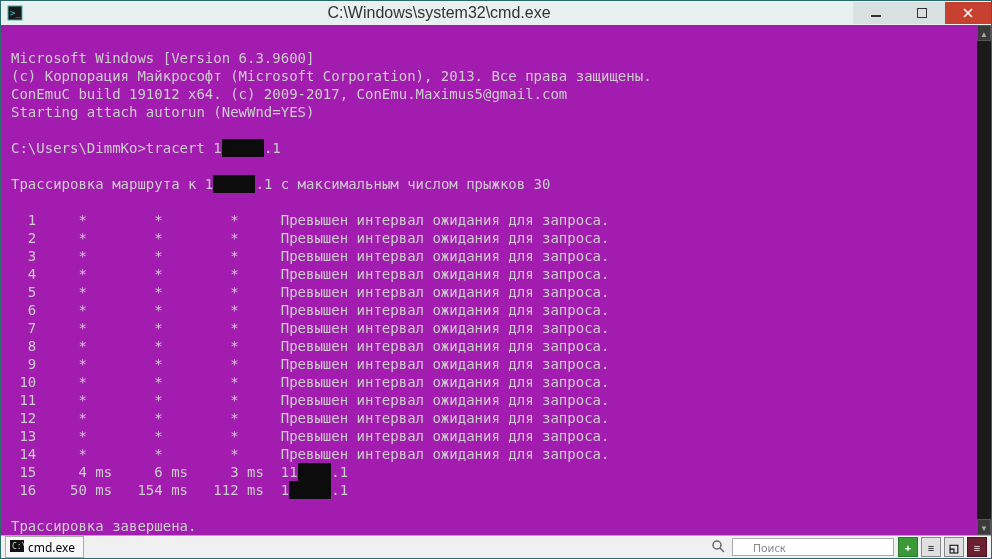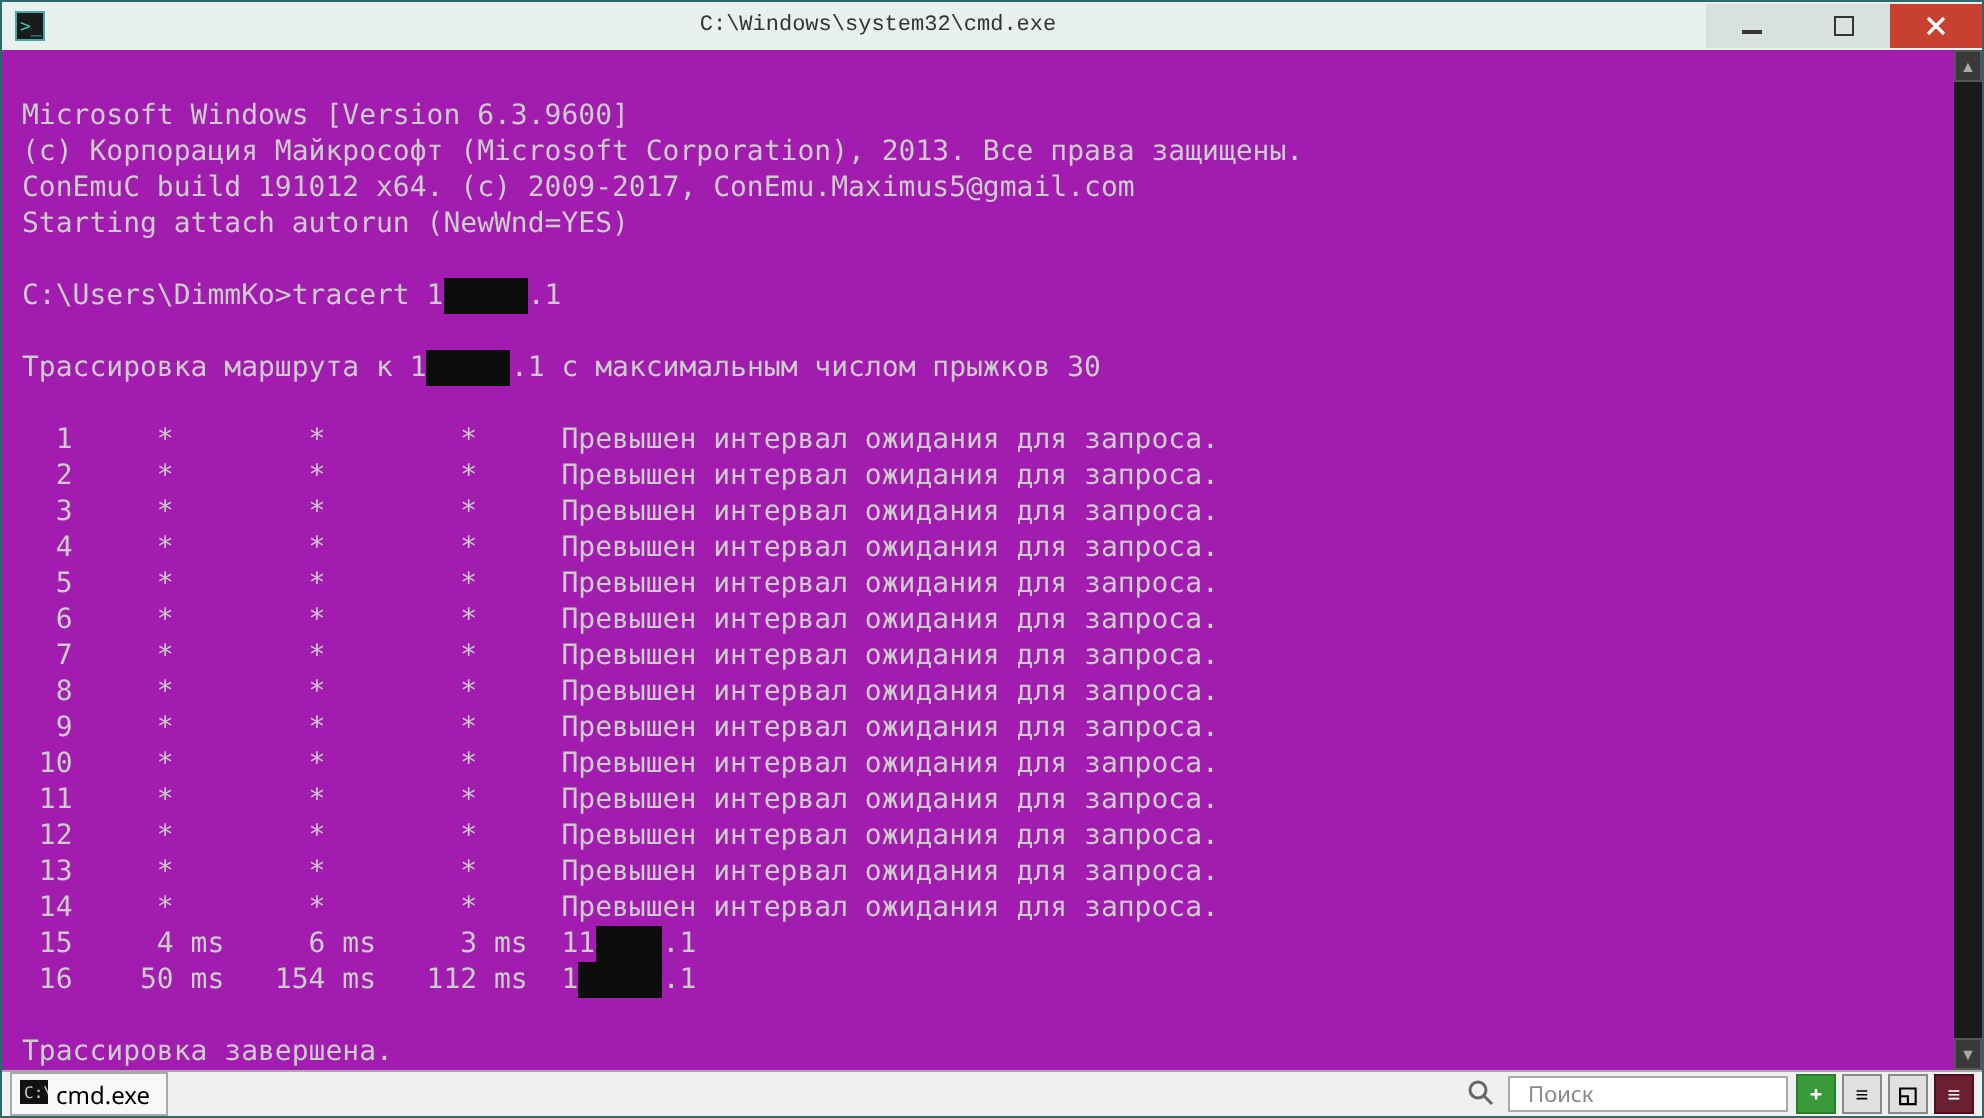--- a/index.html
+++ b/index.html
@@ -1,35 +1,35 @@
 <!DOCTYPE html>
 <html><head>
 <meta charset="utf-8">
 <style>
   html,body{margin:0;padding:0;width:992px;height:559px;background:#2e3a3a;font-family:system-ui,Arial,sans-serif;overflow:hidden;}
   .window{width:992px;height:559px;display:flex;flex-direction:column;background:#0c0c0c;border:1px solid #2a6a6a;box-sizing:border-box;}
   .titlebar{height:24px;background:#e8f0f0;display:flex;align-items:center;position:relative;flex:0 0 auto;}
   .title-icon{width:20px;height:20px;margin-left:4px;display:flex;align-items:center;justify-content:center;}
-  .title-text{flex:1;text-align:center;color:#333;font-size:11px;font-family:Liberation Mono, monospace;}
+  .title-text{flex:1;text-align:center;color:#333;font-size:16px;font-family:Liberation Sans, sans-serif;}
   .win-buttons{display:flex;height:22px;}
   .win-btn{width:46px;height:22px;display:flex;align-items:center;justify-content:center;cursor:pointer;}
   .win-btn.min{background:#d8e0e0;color:#333;}
   .win-btn.max{background:#d8e0e0;color:#333;}
   .win-btn.close{background:#c84030;color:#fff;}
   .terminal{flex:1;background:#a21caf;color:#cccccc;font-family:Consolas,'Lucida Console',monospace;font-size:14px;line-height:18px;padding:6px 10px;white-space:pre;overflow:hidden;position:relative;}
   .terminal .redact{background:#0c0c0c;color:#0c0c0c;display:inline-block;}
   .scrollbar{width:14px;background:#2a2a2a;display:flex;flex-direction:column;}
   .scroll-btn{height:16px;background:#3a3a3a;border:1px solid #555;box-sizing:border-box;display:flex;align-items:center;justify-content:center;color:#aaa;font-size:8px;}
   .scroll-track{flex:1;background:#1a1a1a;}
   .body-area{display:flex;flex:1;min-height:0;}
   .statusbar{height:22px;background:#f0f0f0;border-top:1px solid #aaa;display:flex;align-items:center;padding:0 4px;flex:0 0 auto;gap:4px;}
   .tab{background:#f8f8f8;border:1px solid #aaa;padding:1px 8px 1px 4px;font-size:12px;display:flex;align-items:center;gap:4px;height:18px;}
   .tab-icon{font-size:10px;}
   .status-spacer{flex:1;}
-  .status-search{border:1px solid #aaa;background:#fff;height:16px;width:120px;font-size:11px;padding:0 9px;display:flex;align-items:center;color:#888;}
+  .status-search{border:1px solid #aaa;background:#fff;height:16px;width:120px;font-size:11px;padding:0 20px;display:flex;align-items:center;color:#888;}
   .status-icons{display:flex;gap:3px;}
   .sb-btn{width:18px;height:18px;border:1px solid #888;background:#e0e0e0;display:flex;align-items:center;justify-content:center;font-size:11px;font-weight:bold;}
   .sb-btn.green{background:#3a9a3a;color:#fff;border-color:#2a7a2a;}
   .sb-btn.burg{background:#6a2030;color:#fff;border-color:#4a1020;}
   .search-icn{color:#888;margin:0 3px;}
 </style>
 </head>
 <body>
 
 <div class="window">

